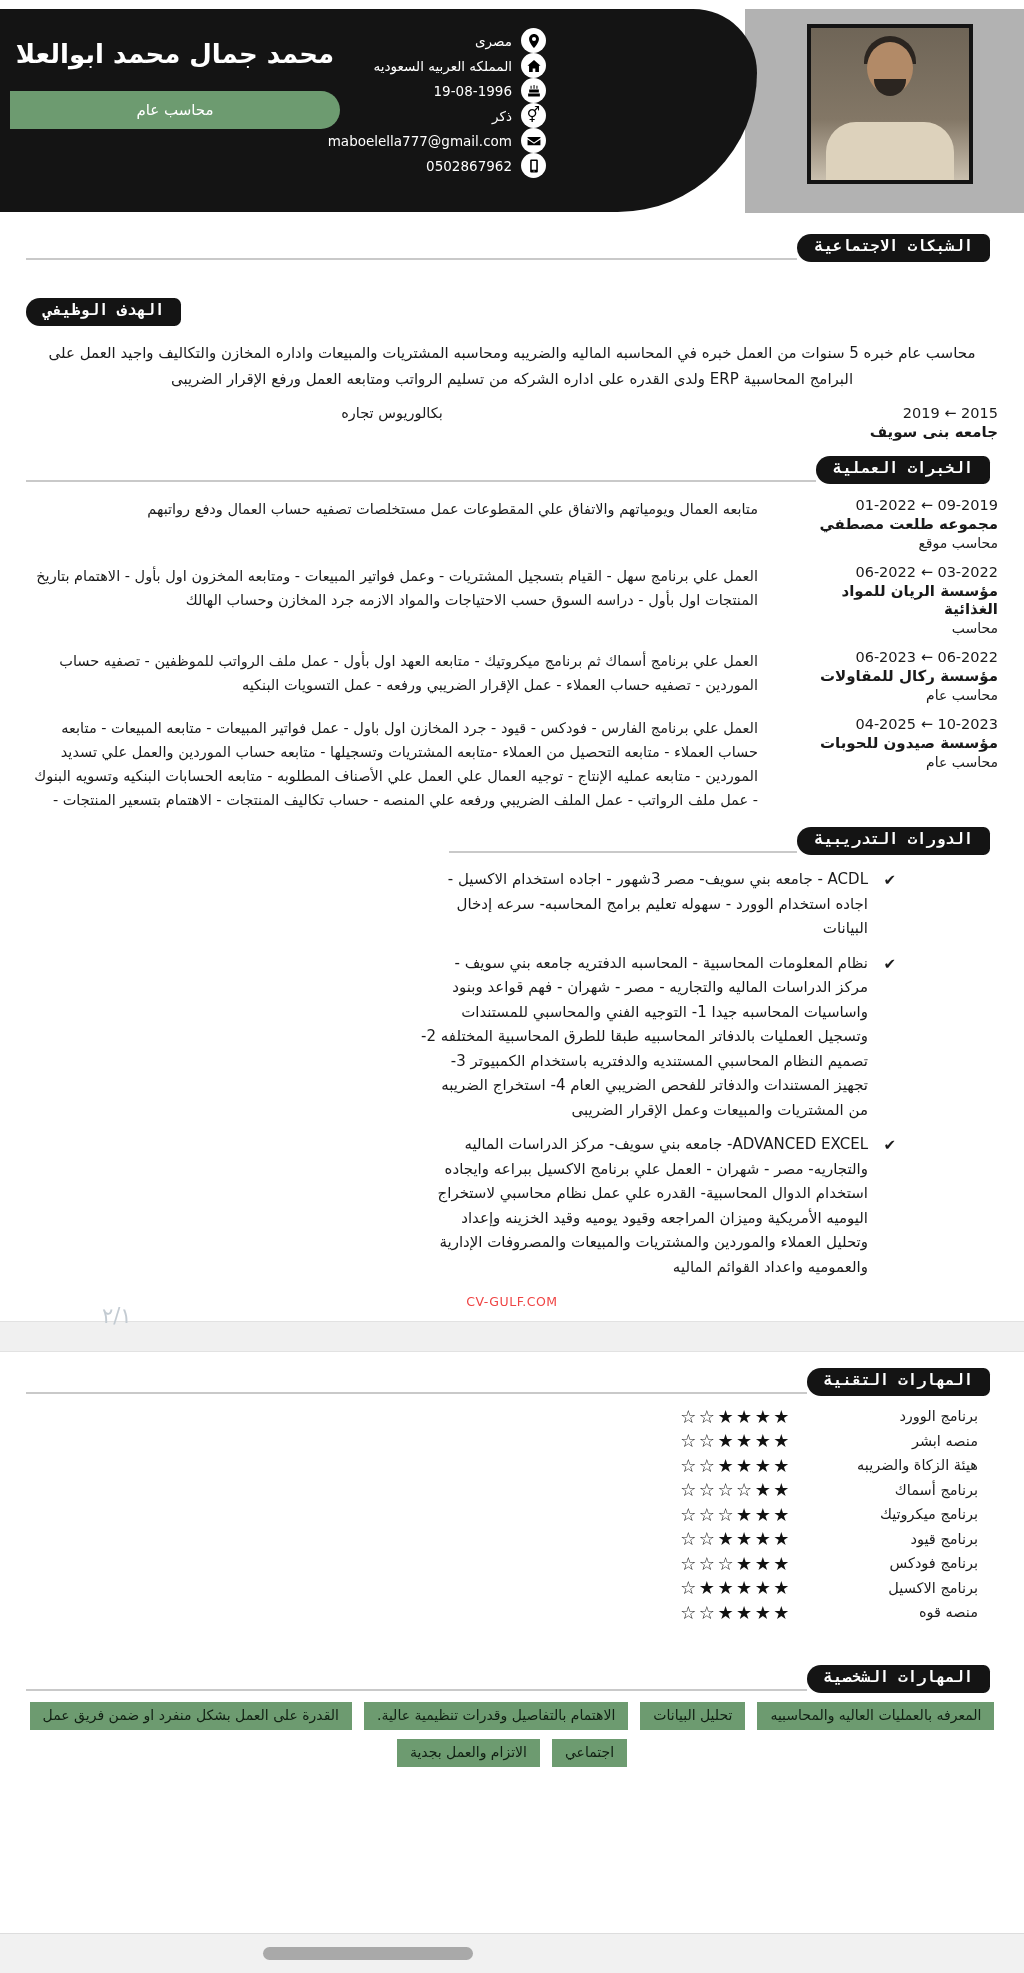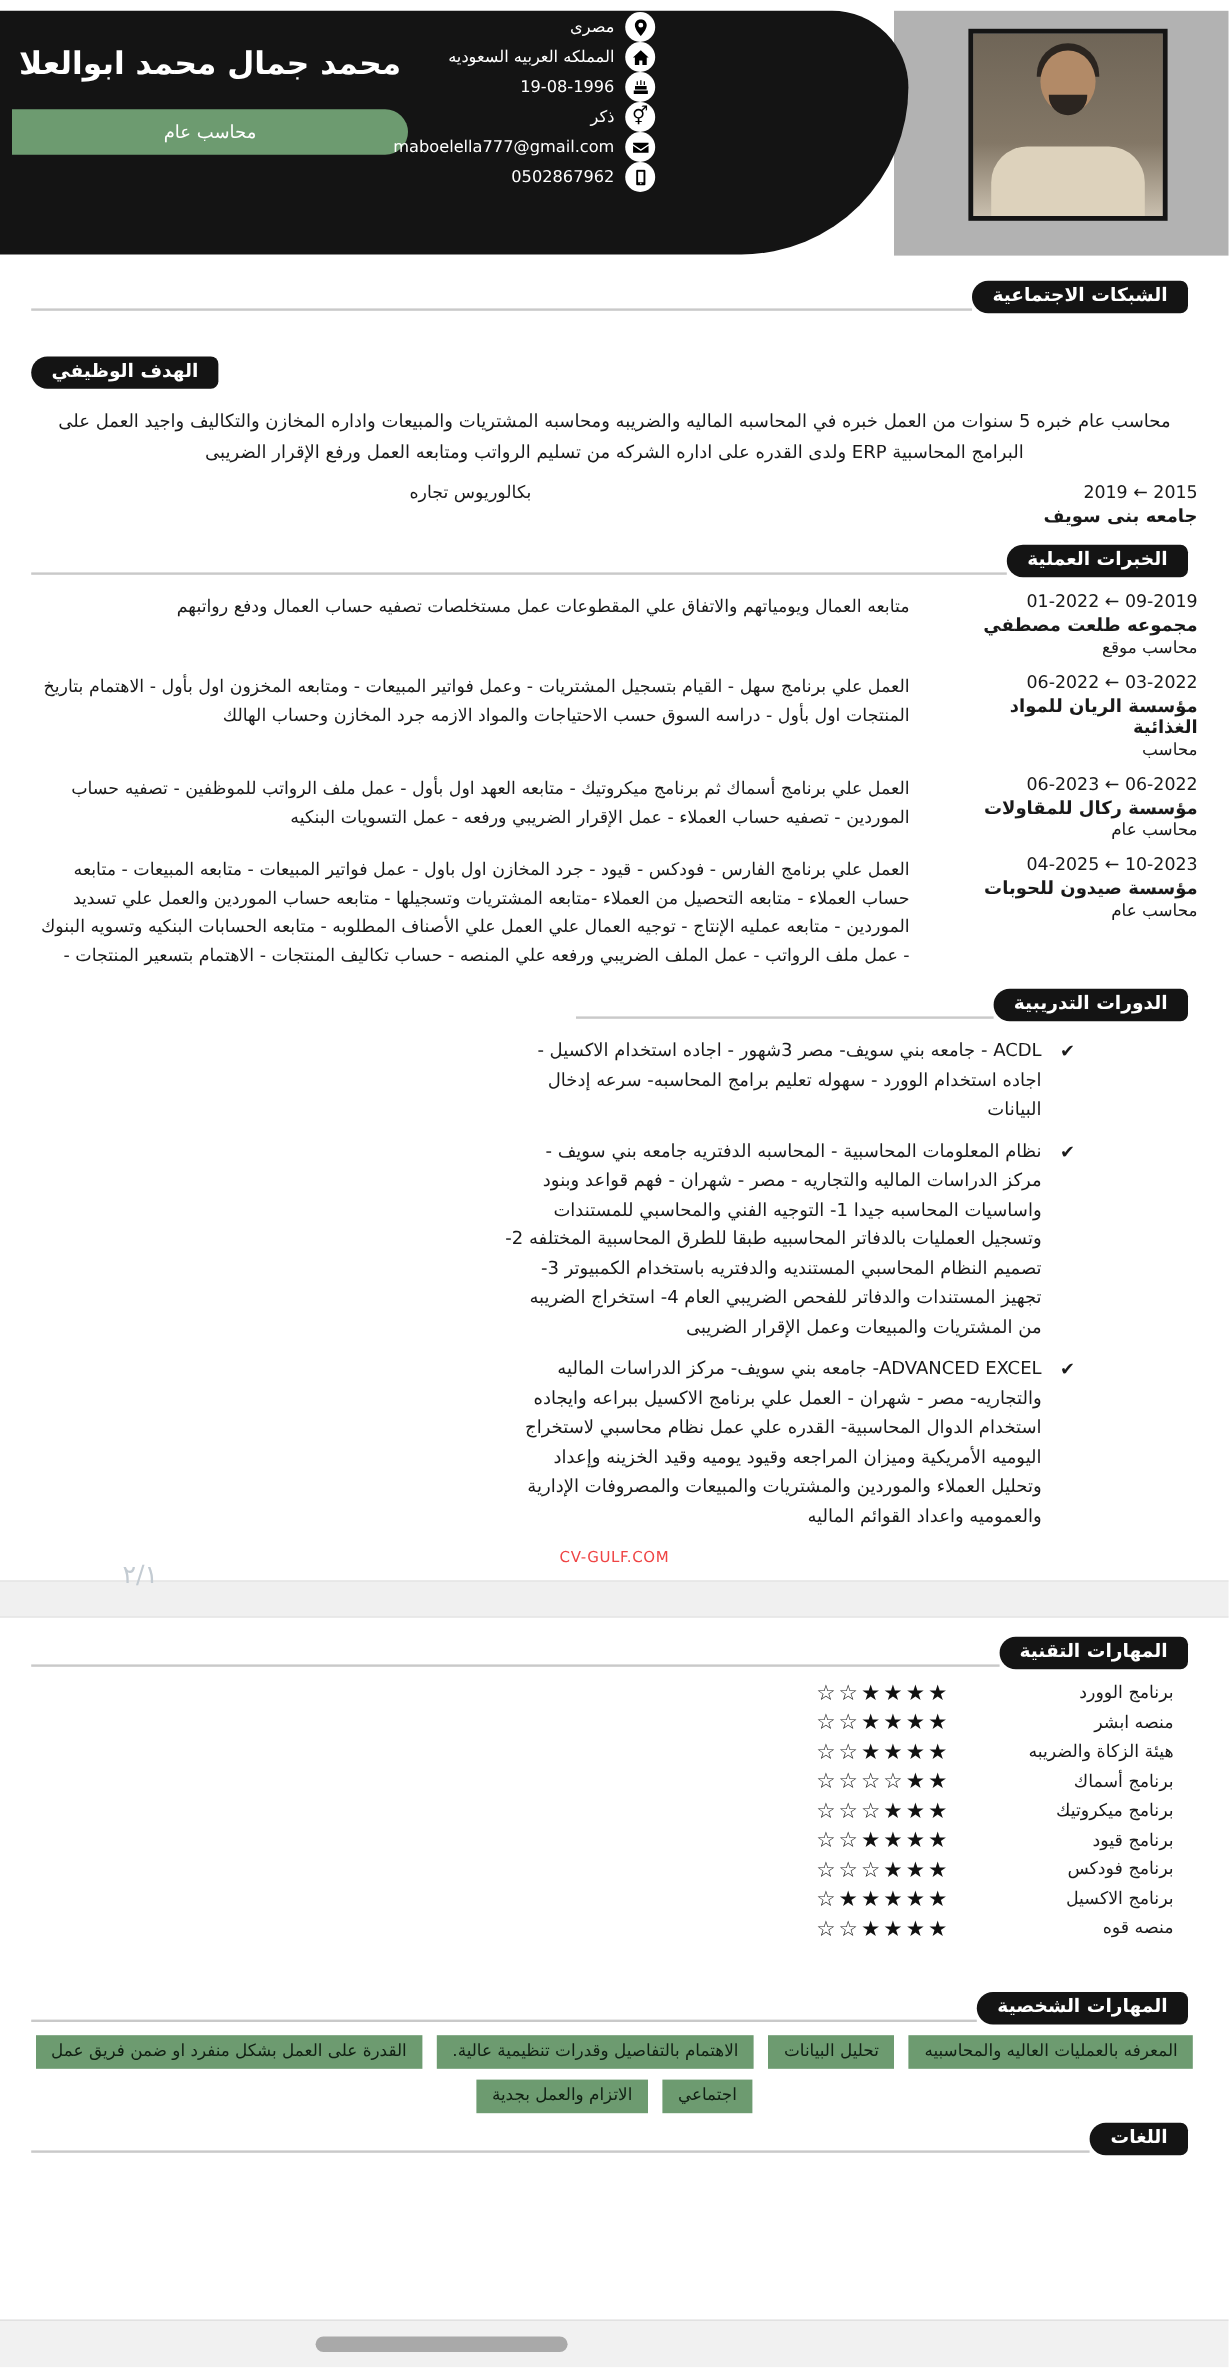--- a/index.html
+++ b/index.html
@@ -18,32 +18,32 @@
   .ph-head{position:absolute;left:50%;top:14px;transform:translateX(-50%);width:46px;height:52px;
            border-radius:50%;background:#b28a67;}
   .ph-head:after{content:"";position:absolute;left:7px;right:7px;bottom:-2px;height:17px;
            border-radius:0 0 18px 18px;background:#2b2520;}
   .ph-body{position:absolute;left:50%;bottom:-6px;transform:translateX(-50%);width:128px;height:64px;
            border-radius:30px 30px 0 0;background:#ddd2bc;}
   .hdr-left{position:absolute;left:10px;top:38px;width:330px;text-align:center;}
   .name{margin:0;color:#fff;font-size:26px;font-weight:700;line-height:32px;}
   .job-pill{margin-top:21px;height:38px;line-height:38px;background:#6d9b70;color:#fff;
             font-size:15px;border-radius:0 19px 19px 0;}
-  .contacts{position:absolute;right:478px;top:10px;}
+  .contacts{position:absolute;right:478px;top:28px;}
   .c-row{display:flex;align-items:center;gap:9px;height:25px;}
   .c-icon{width:25px;height:25px;border-radius:50%;background:#fff;color:#000;display:flex;
           align-items:center;justify-content:center;font-size:15px;flex:0 0 25px;line-height:1;}
   .c-icon svg{display:block;}
   .c-val{color:#fff;font-size:13.5px;white-space:nowrap;}
 
   
   .content{padding:0 26px;}
   .sec{display:flex;align-items:flex-end;}
   .sec .pill{background:#141414;color:#fff;font-size:15.5px;font-weight:700;
-             padding:3px 17px 6px;border-radius:15px 7px 7px 15px;margin-right:8px;}
+             padding:3px 17px 6px;border-radius:15px 7px 7px 15px;margin-right:8px;font-family:Liberation Mono, monospace;}
   .sec .line{flex:1;height:2px;background:#c9c9c9;margin-bottom:2px;}
   .sec.short .line{flex:0 0 348px;}
   .sec-social{margin-top:21px;}
   .sec-objective{margin-top:36px;flex-direction:column;}
   .objective-text{margin:12px 4px 0;text-align:center;font-size:15px;line-height:26px;}
   .sec-education{margin-top:9px;}
   .rows{margin-top:13px;}
   .xrow{display:grid;grid-template-columns:212px 1fr;column-gap:28px;margin-top:13px;}
   .xdates{font-size:14.5px;}
   .xcompany{font-weight:700;font-size:15px;margin-top:2px;}
@@ -317,22 +317,18 @@
         <span class="badge">الاهتمام بالتفاصيل وقدرات تنظيمية عالية.</span>
 
         <span class="badge">القدرة على العمل بشكل منفرد او ضمن فريق عمل</span>
 
         <span class="badge">اجتماعي</span>
 
         <span class="badge">الاتزام والعمل بجدية</span>
 
     </div>
 
-    <div class="sec sec-lang">
-      <div class="pill">اللغات</div>
-      <div class="line"></div>
-    </div>
   </main>
 
   <div class="bottom-band">
     <div class="scroll-thumb"></div>
   </div>
 </div>
 
 </body></html>

